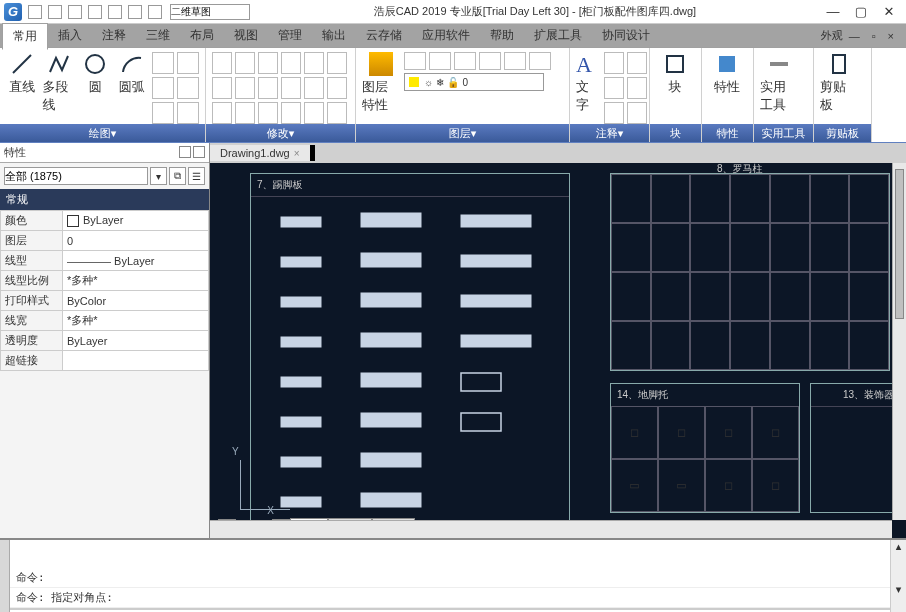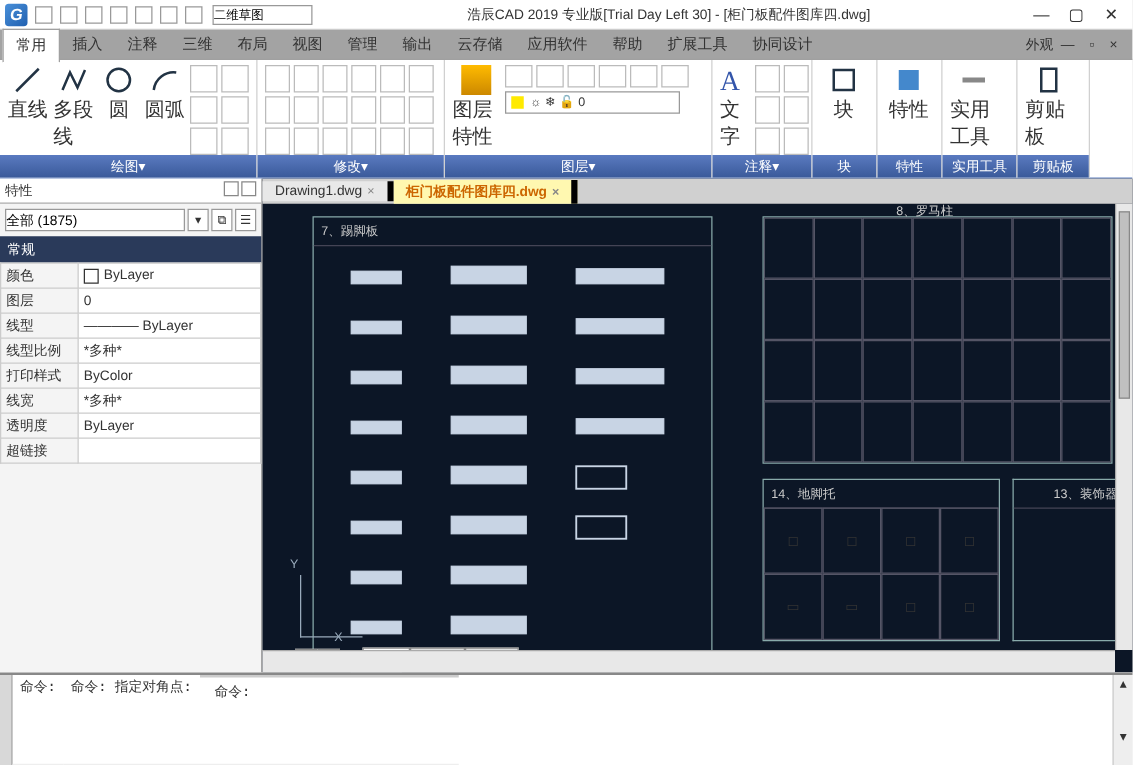--- a/index.html
+++ b/index.html
@@ -15,21 +15,21 @@
 .menu-bar { height: 24px; background:#a3a3a3; display: flex; align-items: center; padding: 0 2px; border-bottom: 1px solid #a0a0a0; }
 .tab { padding: 4px 10px; font-size: 12px; color: #333; }
 .tab.active { background: #fff; border: 1px solid #a0a0a0; border-bottom-color:#fff; position:relative; top:1px;}
 .menu-bar .right-menu { margin-left:auto; display:flex; align-items:center; padding-right:4px;}
 .ribbon { height: 95px; background:#fff; display: flex; border-bottom: 1px solid #6080c0;}
 .group { border-right: 1px solid #d0d0d0; padding: 4px 6px 0 6px; display:flex; flex-direction:column;}
 .group-foot { height:18px; background: linear-gradient(#5a7ac0,#3a5a9a); color:#fff; font-size:11px; display:flex; justify-content:center; align-items:center; margin: 0 -6px; }
 .group-body { flex:1; display:flex; align-items:flex-start; gap:4px; }
 .big-btn { width:38px; display:flex; flex-direction:column; align-items:center; gap:2px; }
 .big-btn .ic { width:24px; height:24px; }
-.big-btn .lbl { font-size:16px; }
+.big-btn .lbl { font-size:13px; }
 .mini-grid { display:grid; grid-template-columns: repeat(3, 22px); grid-auto-rows:22px; gap:3px;}
 .mini-grid span { border:1px solid #bbb; display:inline-block;}
 .layer-combo { width:140px; height:18px; border:1px solid #999; background:#fff; font-size:10px; display:flex; align-items:center; padding:0 4px; gap:3px;}
 .left-panel { position:absolute; top:143px; left:0; width:210px; bottom:74px; background:#f4f4f4; border-right:1px solid #888;}
 .panel-title { background:#fff; border-bottom:1px solid #aaa; padding:2px 4px; display:flex; align-items:center; justify-content:space-between; font-size:11px;}
 .panel-title .icons span{ width:12px; height:12px; display:inline-block; border:1px solid #888; margin-left:2px;}
 .combo-row { padding:4px; display:flex; gap:2px; align-items:center;}
 .combo-row select,.combo-row input{ flex:1; font-size:11px; height:18px; border:1px solid #999;}
 .combo-row .btn{ width:18px; height:18px; border:1px solid #999; background:#fff; display:flex; align-items:center; justify-content:center; font-size:10px;}
 .section-hdr { background:#2a3a5a; color:#fff; padding:3px 6px; font-size:11px;}
@@ -51,21 +51,21 @@
 .pillar-pair{ display:flex; height:30px; align-items:flex-end;}
 .layout-tabs { position:absolute; left:8px; bottom:2px; display:flex; align-items:center; gap:0;}
 .layout-tabs span{ background:#e0e0e0; border:1px solid #888; padding:1px 8px; font-size:10px;}
 .layout-tabs span.active{ background:#fff;}
 .layout-tabs .nav{ background:#f0f0f0; width:16px; text-align:center;}
 .scroll-v{ position:absolute; right:0; top:20px; bottom:18px; width:14px; background:#e8e8e8; border-left:1px solid #aaa;}
 .scroll-v .thumb{ position:absolute; left:2px; right:2px; top:6px; height:150px; background:#c0c0c0; border:1px solid #888;}
 .scroll-h{ position:absolute; left:0; right:14px; bottom:0; height:18px; background:#e8e8e8; border-top:1px solid #aaa;}
 .cmdline { position:absolute; left:0; right:0; bottom:0; height:74px; background:#fff; border-top:2px solid #888; display:flex;}
 .cmdline .handle{ width:10px; background:#d8d8d8; border-right:1px solid #aaa; writing-mode:vertical-rl; text-align:center; font-size:9px;}
-.cmdline .lines{ flex:1; display:flex; font-family:monospace; font-size:11px;}
+.cmdline .lines{ flex:1; display:flex; flex-direction:column; font-family:monospace; font-size:11px;margin-top:28px;}
 .cmdline .lines div{ padding:2px 6px; border-bottom:1px solid #eee;}
 .cmdline .lines input{ border:none; outline:none; flex:1; padding:2px 6px; font-family:monospace; font-size:11px;}
 .cmdline .sb{ width:16px; background:#eee; border-left:1px solid #ccc;}
 .axis{ position:absolute; left:10px; bottom:28px; width:50px; height:60px;}
 .axis .y{ position:absolute; left:20px; bottom:0; width:1px; height:50px; background:#9ab;}
 .axis .x{ position:absolute; left:20px; bottom:0; width:50px; height:1px; background:#9ab;}
 .axis .yl{ position:absolute; left:12px; top:-4px; color:#9ab; font-size:10px;}
 .axis .xl{ position:absolute; right:-4px; bottom:-6px; color:#9ab; font-size:10px;}
 .colbox{ display:inline-block; width:10px; height:10px; margin-right:2px;}
 </style>
@@ -314,21 +314,20 @@
           <td>超链接</td>
           <td></td>
         </tr>
   </tbody>
     </table>
 </div>
 
 <div class="canvas-area">
   <div class="doc-tabs">
     <div class="dt"><span>Drawing1.dwg</span><span class="close">×</span></div>
-    <div class="dt active"><span>柜门板配件图库四.dwg</span><span class="close">×</span></div>
   </div>
   <div class="drawing">
 
     <div class="pane" style="left:40px; top:10px; width:320px; height:380px;">
       <div class="p-title">7、踢脚板</div>
       <svg width="100%" height="350">
         <g stroke="#c8d4e4" fill="#c8d4e4">
           <rect x="30" y="20" width="40" height="10"></rect>
             <rect x="110" y="16" width="60" height="14"></rect>
             <rect x="210" y="18" width="70" height="12"></rect>

